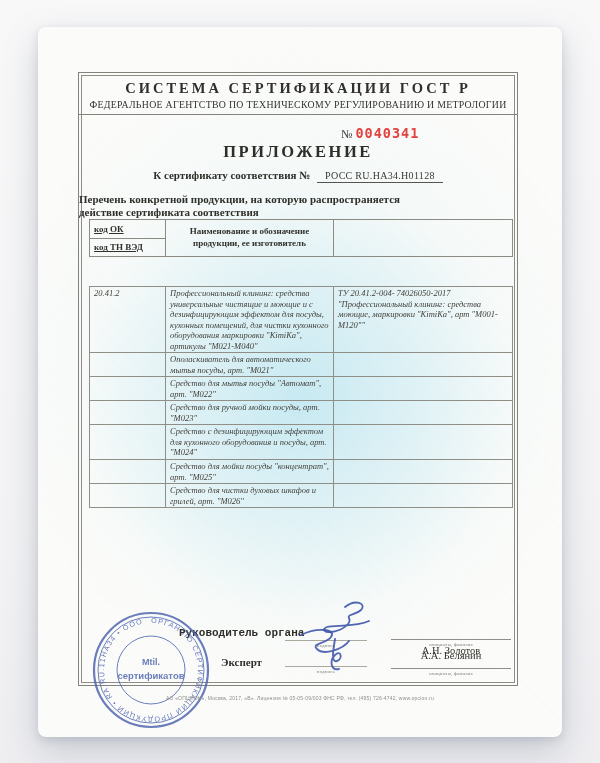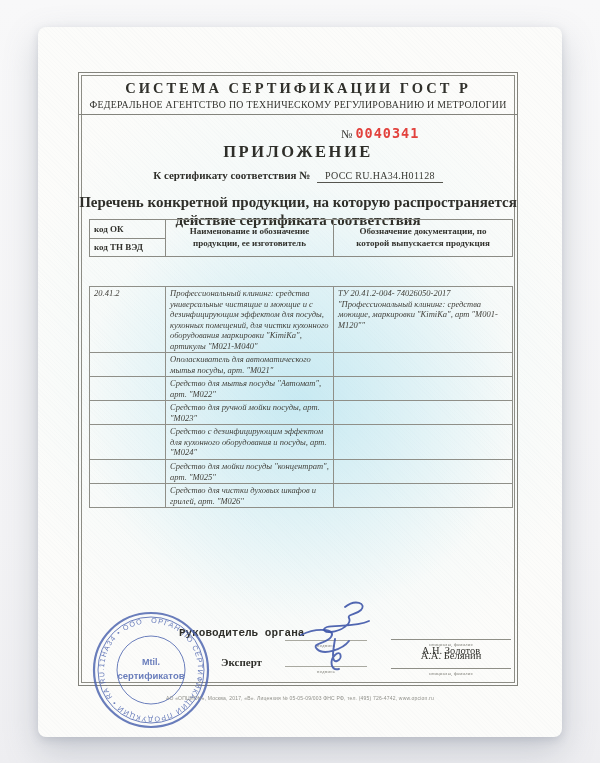--- a/index.html
+++ b/index.html
@@ -55,30 +55,30 @@
   .cert-line{
     position:absolute;top:96px;left:0;right:0;text-align:center;
     font-size:11px;color:#2f2f2a;white-space:nowrap;
   }
   .cert-line .lbl{font-weight:bold;}
   .cert-line .val{
     display:inline-block;font-size:10px;padding:0 8px 1px 8px;margin-left:4px;
     border-bottom:1px solid #55554e;letter-spacing:0.3px;color:#3a3a34;
   }
   .subtitle{
-    position:absolute;top:120px;left:0;right:0;text-align:center;
-    font-size:15px;font-weight:bold;line-height:1.2;color:#2f2f2a;
+    position:absolute;top:120px;left:0;right:0;text-align:left;
+    font-size:11px;font-weight:bold;line-height:1.2;color:#2f2f2a;
   }
   .thead{
     position:absolute;left:10px;top:146px;width:424px;height:38px;
     border:1px solid #8b8b84;display:flex;box-sizing:border-box;
     font-size:9px;color:#32322d;
   }
   .thead-col1{width:76px;border-right:1px solid #8b8b84;display:flex;flex-direction:column;box-sizing:border-box;}
-  .thead-col1 > div{flex:1;display:flex;align-items:center;padding-left:4px;font-weight:bold;}
+  .thead-col1 > div{flex:1;display:flex;align-items:center;padding-left:4px;font-weight:bold;text-decoration:underline;}
   .thead-col1 > div:first-child{border-bottom:1px solid #8b8b84;}
   .thead-col2{width:168px;border-right:1px solid #8b8b84;display:flex;align-items:center;justify-content:center;text-align:center;font-weight:bold;padding:0 10px;box-sizing:border-box;line-height:1.3;}
   .thead-col3{flex:1;display:flex;align-items:center;justify-content:center;text-align:center;font-weight:bold;padding:0 8px;box-sizing:border-box;line-height:1.3;}
   .dtable{
     position:absolute;left:10px;top:213px;width:424px;
     border-collapse:collapse;table-layout:fixed;
   }
   .dtable td{
     border:1px solid #8f8f88;vertical-align:top;
     font-size:8.5px;line-height:1.24;color:#403f39;
@@ -125,21 +125,20 @@
       <div>Перечень конкретной продукции, на которую распространяется</div>
       <div>действие сертификата соответствия</div>
     </div>
 
     <div class="thead">
       <div class="thead-col1">
         <div>код ОК</div>
         <div>код ТН ВЭД</div>
       </div>
       <div class="thead-col2">Наименование и обозначение продукции, ее изготовитель</div>
-      <div class="thead-col3">Обозначение документации, по которой выпускается продукция</div>
     </div>
 
     <table class="dtable">
       <colgroup>
           <col style="width:76px">
           <col style="width:168px">
           <col>
         </colgroup>
       <tbody>
           <tr style="height:60px">

